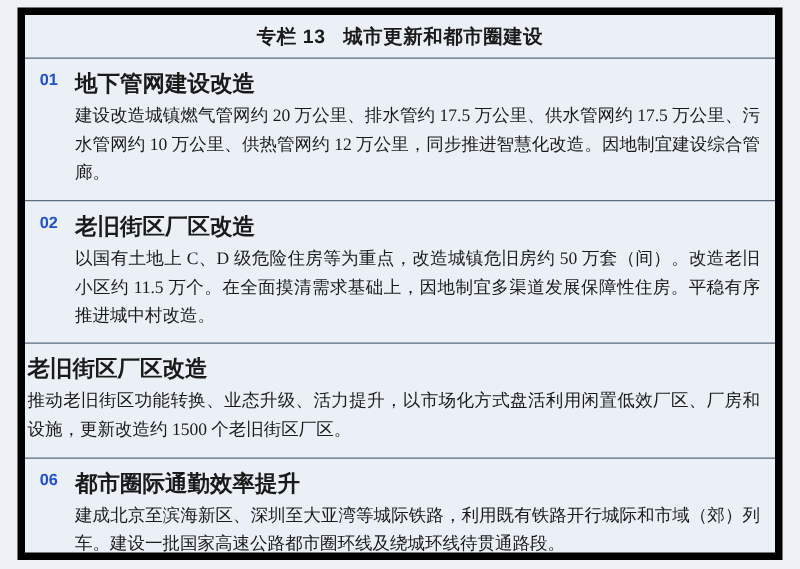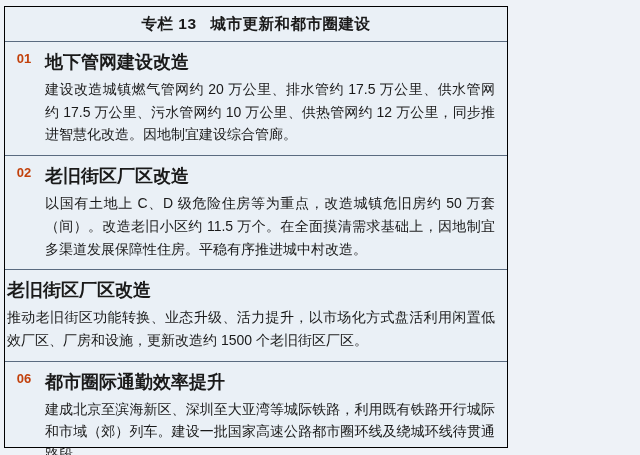--- a/index.html
+++ b/index.html
@@ -9,26 +9,26 @@
   body {
     width: 640px;
     height: 455px;
     background: #eef2f7;
     font-family: "Liberation Serif", "DejaVu Serif", serif;
     color: #1a1a1a;
     overflow: hidden;
   }
   .box {
     position: absolute;
-    left: 4px;
+    left: 14px;
     top: 6px;
-    width: 504px;
+    width: 612px;
     height: 442px;
     background: #eaf0f6;
-    border: 1px solid #000000;
+    border: 6px solid #000000;
     box-sizing: border-box;
   }
   .title-bar {
     height: 34px;
     border-bottom: 1px solid #5a6b80;
     display: flex;
     align-items: center;
     justify-content: center;
     background: #eaf0f6;
   }
@@ -54,40 +54,40 @@
     border-bottom: none;
   }
   .num-cell {
     width: 38px;
     flex: 0 0 38px;
     text-align: center;
     padding-top: 9px;
     font-size: 13px;
     font-family: "Liberation Sans", "DejaVu Sans", sans-serif;
     font-weight: bold;
-    color: #c2410c;
+    color: #1d4ed8;
     box-sizing: border-box;
   }
   .content-cell {
     flex: 1 1 auto;
     padding: 7px 12px 9px 2px;
     box-sizing: border-box;
   }
   .item-head {
     font-size: 18px;
     font-weight: bold;
     font-family: "Liberation Sans", "DejaVu Sans", sans-serif;
     margin-bottom: 3px;
     line-height: 1.45;
   }
   .item-body {
     font-size: 14px;
     line-height: 1.62;
     text-align: justify;
-    font-family: Liberation Sans, sans-serif;
+    font-family: Liberation Serif, serif;
   }
 </style>
 </head>
 <body>
 
 <div class="box">
 
   <div class="title-bar">
     <div class="title-text">
       <span>专栏 13</span><span class="gap"></span><span>城市更新和都市圈建设</span>

